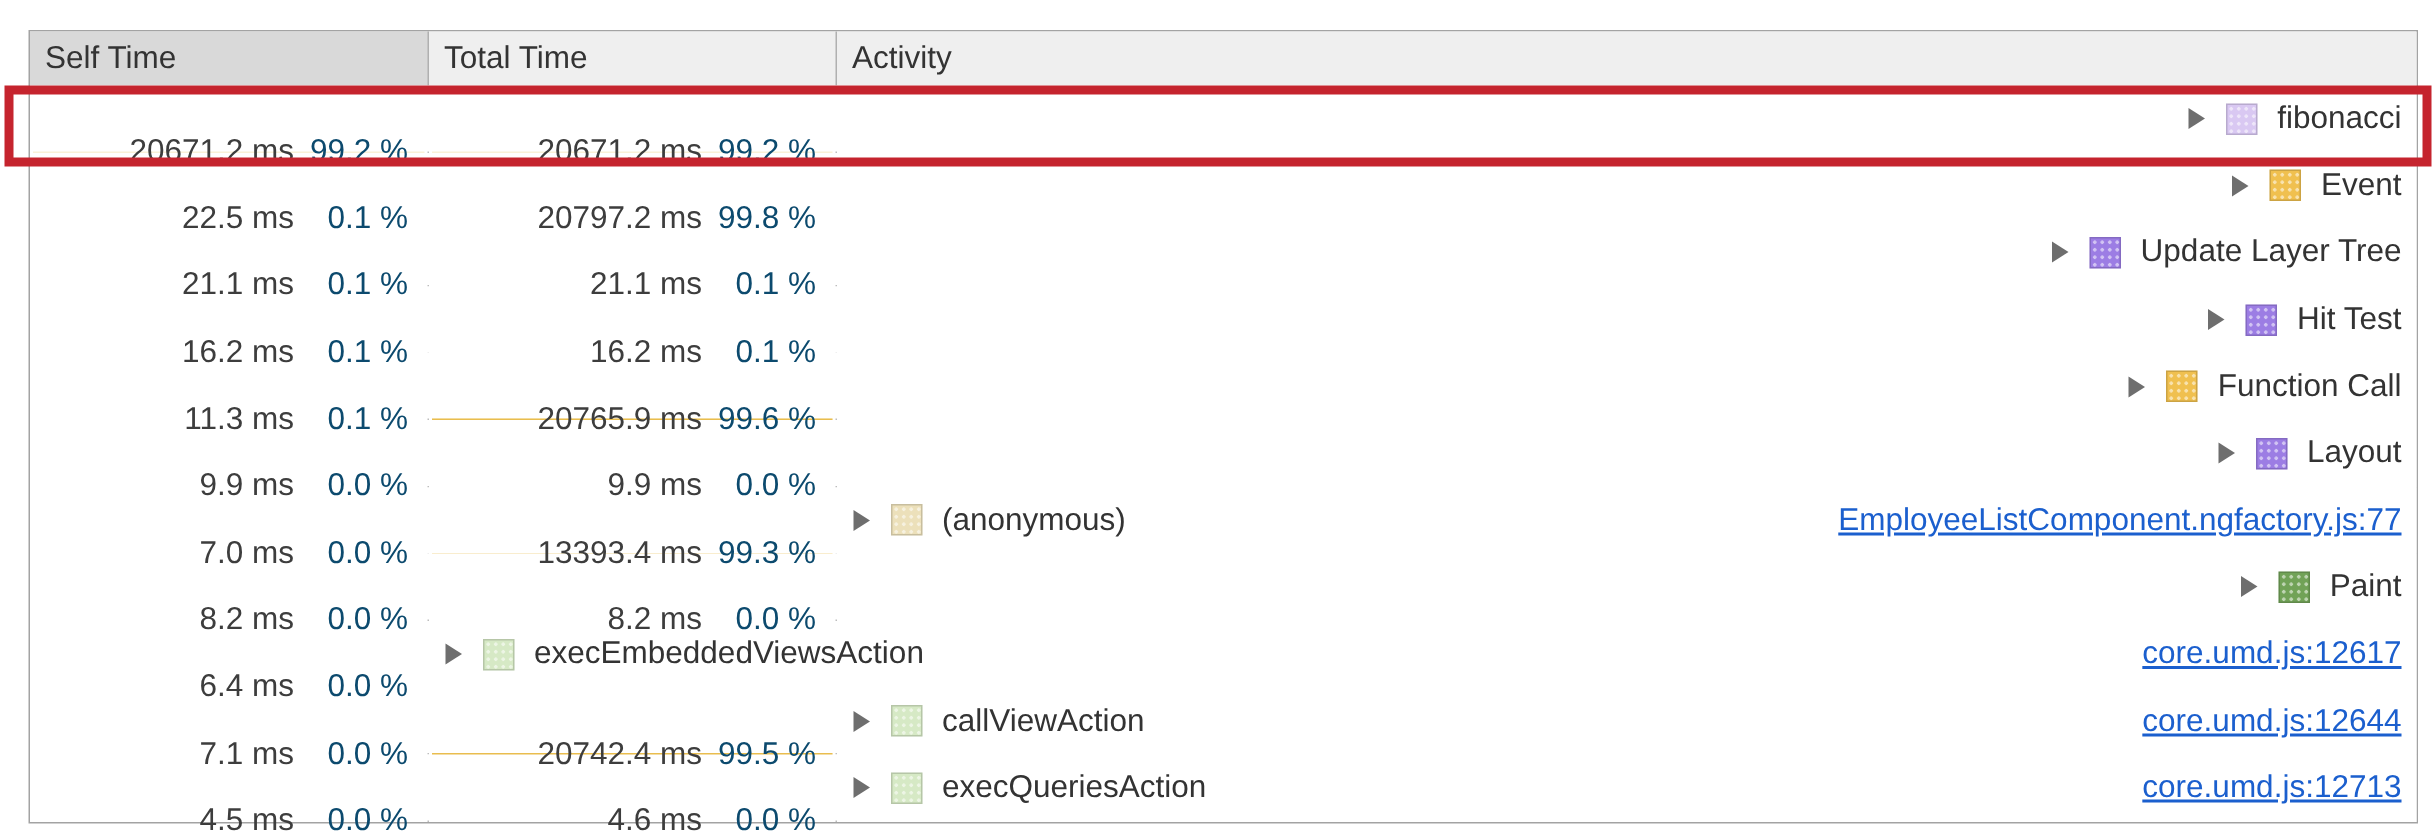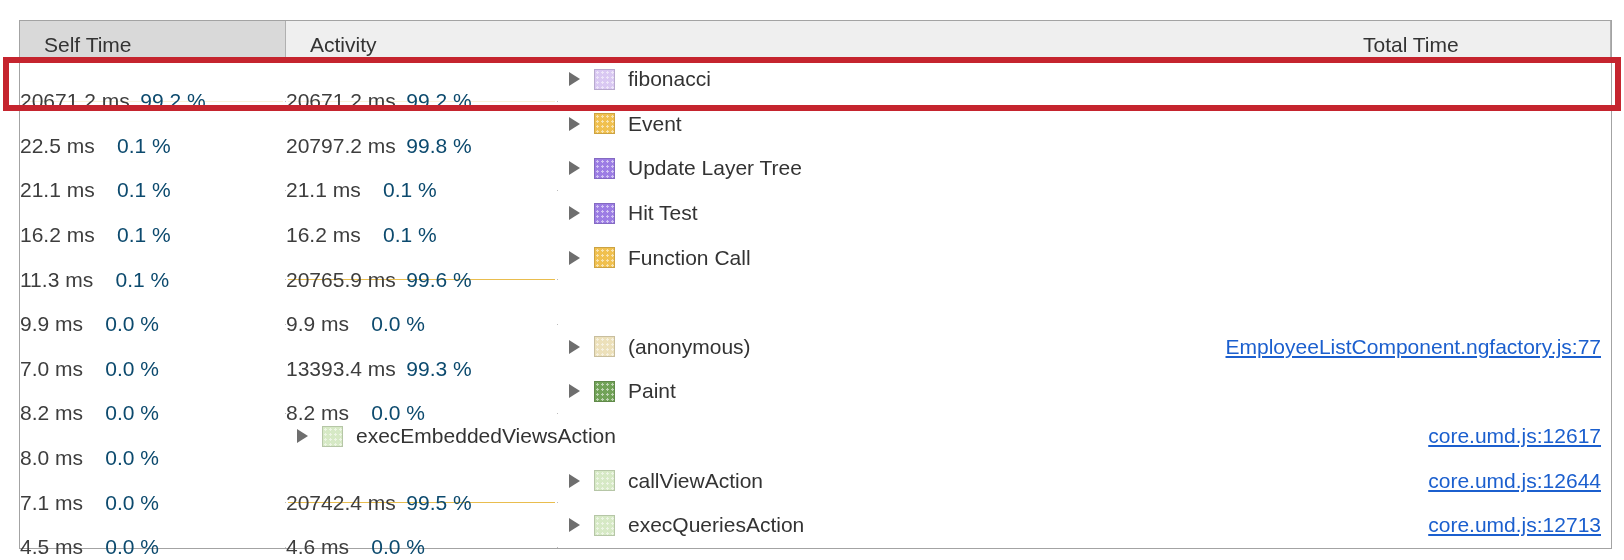--- a/index.html
+++ b/index.html
@@ -8,35 +8,35 @@
     font-family:"Liberation Sans", sans-serif;
     -webkit-font-smoothing:antialiased;
   }
   .datagrid{
     position:absolute;left:19px;top:20px;width:1591px;
     border:1px solid #a3a3a3;background:#fff;box-sizing:content-box;
   }
   
   .hdr{display:flex;height:36px;}
   .hdr-cell{
-    box-sizing:border-box;display:flex;align-items:flex-end;
-    padding-left:24px;font-size:21px;color:#333;
+    box-sizing:border-box;display:flex;align-items:center;
+    padding-left:10px;font-size:21px;color:#333;
     background:#efefef;border-right:1px solid #b0b0b0;
     white-space:nowrap;overflow:hidden;
   }
   .hdr-cell.sorted{background:#d9d9d9;}
   .c-self{width:266px;}
   .c-total{width:272px;}
   .c-activity{flex:1;border-right:none !important;}
   
   .rows{display:block;}
   .row{display:flex;height:44.6px;position:relative;background:#fff;}
-  .cell{box-sizing:border-box;position:relative;border-right:1px solid #bdbdbd;}
+  .cell{box-sizing:border-box;position:relative;border-right:1px solid #bdbdbd;justify-content:flex-end;}
   .num{
-    display:flex;align-items:center;justify-content:flex-start;
+    display:flex;align-items:center;justify-content:flex-end;
     padding-right:13px;font-size:21px;white-space:nowrap;margin-top:44px;
   }
   .num .ms{color:#3d3d3d;position:relative;z-index:1;}
   .num .pct{width:76px;text-align:right;color:#0c4a6e;position:relative;z-index:1;}
   .cell.hl::before{
     content:"";position:absolute;top:0;bottom:0;left:2px;right:2px;
     background:var(--hl-bg,#faf1d8);
     border-bottom:2px solid var(--hl-line,#e9bd4e);
     box-sizing:border-box;
   }
@@ -72,25 +72,25 @@
   }
 </style>
 </head>
 <body style="--hl-bg: #faf1d8; --hl-line: #e9bd4e; --link: #1b5fce; --red: #c5242e;">
 
 <div class="datagrid">
   <div class="hdr">
     <div class="hdr-cell c-self sorted">
       <span>Self Time</span>
     </div>
+    <div class="hdr-cell c-total">
+      <span>Total Time</span>
+    </div>
     <div class="hdr-cell c-activity">
       <span>Activity</span>
-    </div>
-    <div class="hdr-cell c-total">
-      <span>Total Time</span>
     </div>
   </div>
   <div class="rows" id="rows">
   <div class="row">
     <div class="cell num c-self hl nounder">
       <span class="ms">20671.2 ms</span>
       <span class="pct">99.2 %</span>
     </div>
     <div class="cell num c-total hl nounder">
       <span class="ms">20671.2 ms</span>
@@ -173,20 +173,26 @@
 
   <div class="row">
     <div class="cell num c-self">
       <span class="ms">9.9 ms</span>
       <span class="pct">0.0 %</span>
     </div>
     <div class="cell num c-total">
       <span class="ms">9.9 ms</span>
       <span class="pct">0.0 %</span>
     </div>
+    <div class="cell act">
+      <span class="tri"></span>
+      <span class="swatch" style="background-color: rgb(156, 125, 228);"></span>
+      <span class="act-label">Layout</span>
+
+    </div>
   </div>
 
   <div class="row">
     <div class="cell num c-self">
       <span class="ms">7.0 ms</span>
       <span class="pct">0.0 %</span>
     </div>
     <div class="cell num c-total hl">
       <span class="ms">13393.4 ms</span>
       <span class="pct">99.3 %</span>
@@ -211,21 +217,21 @@
     <div class="cell act">
       <span class="tri"></span>
       <span class="swatch" style="background-color: rgb(113, 162, 87);"></span>
       <span class="act-label">Paint</span>
 
     </div>
   </div>
 
   <div class="row">
     <div class="cell num c-self">
-      <span class="ms">8.0 ms</span>
+      <span class="ms">6.4 ms</span>
       <span class="pct">0.0 %</span>
     </div>
     <div class="cell act">
       <span class="tri"></span>
       <span class="swatch" style="background-color: rgb(214, 233, 197);"></span>
       <span class="act-label">execEmbeddedViewsAction</span>
       <span class="act-link">core.umd.js:12617</span>
     </div>
   </div>
 

